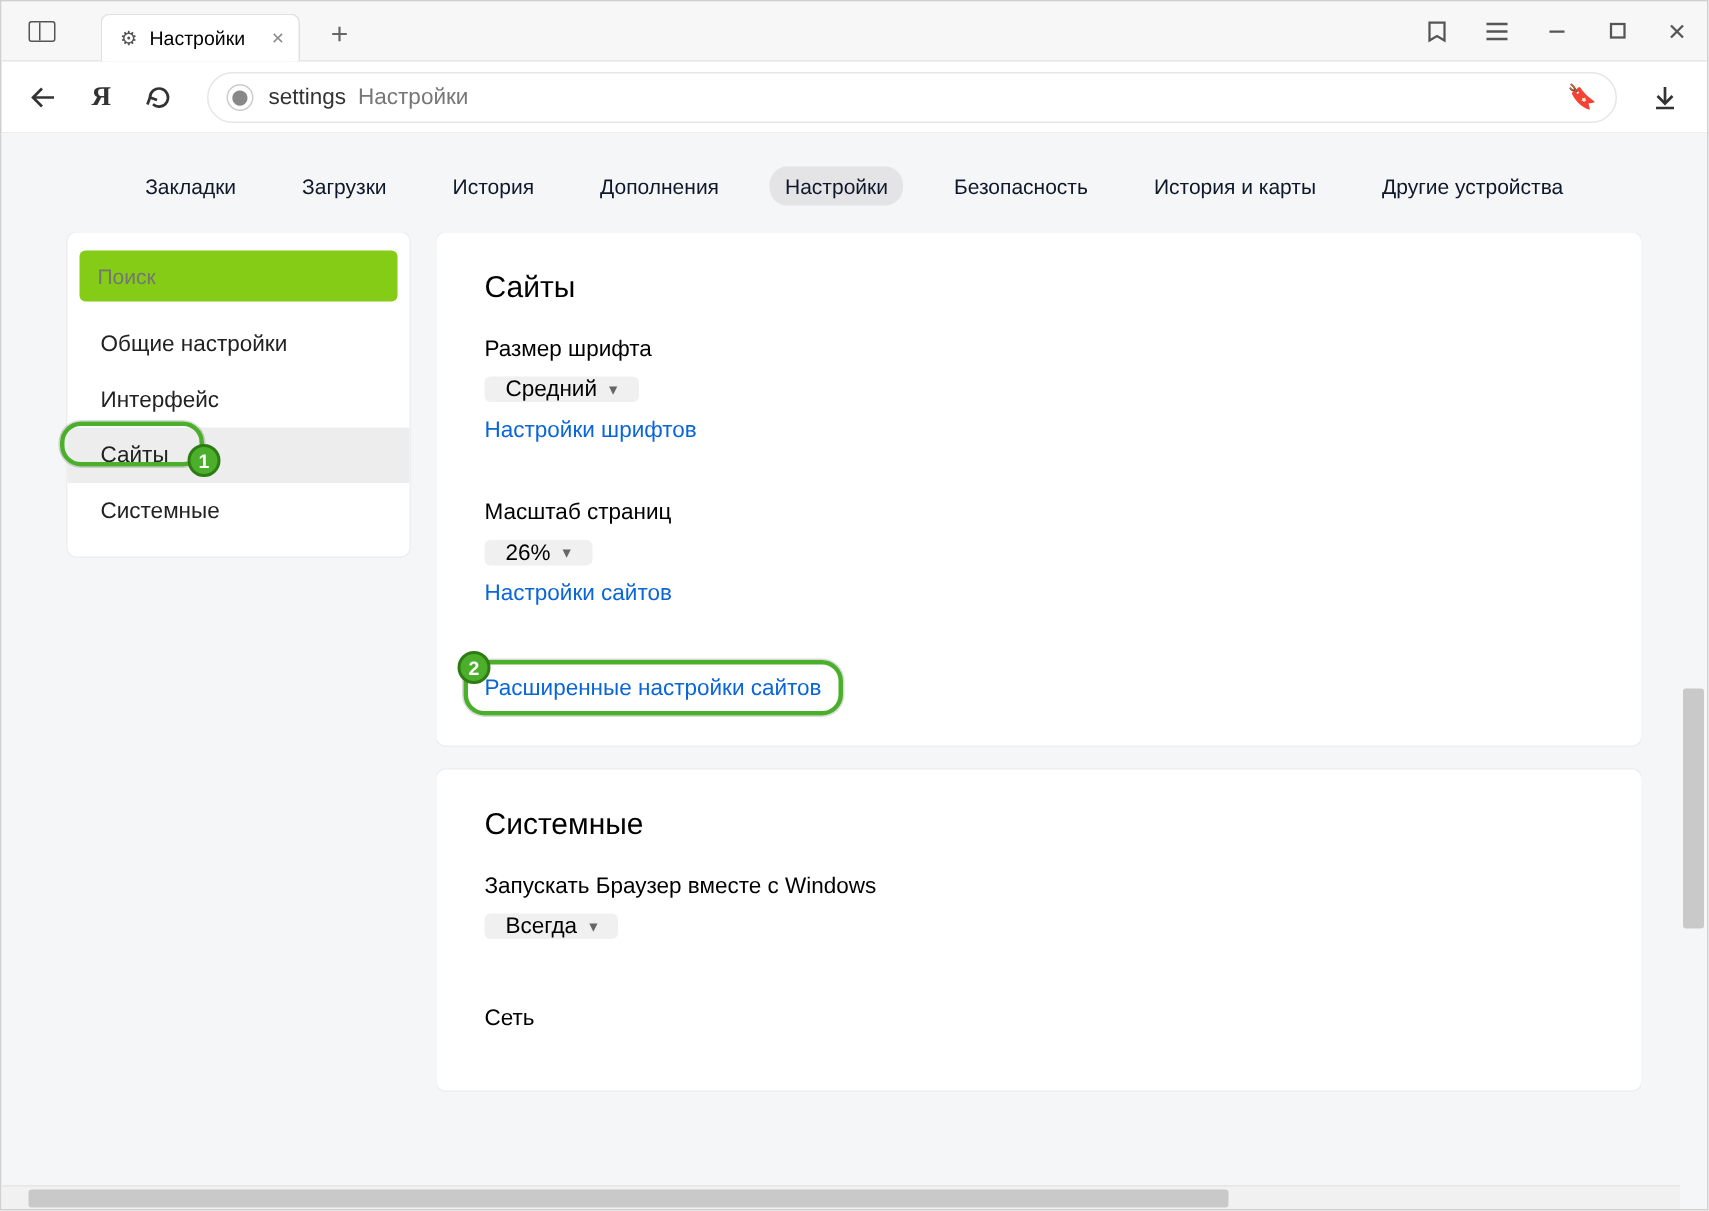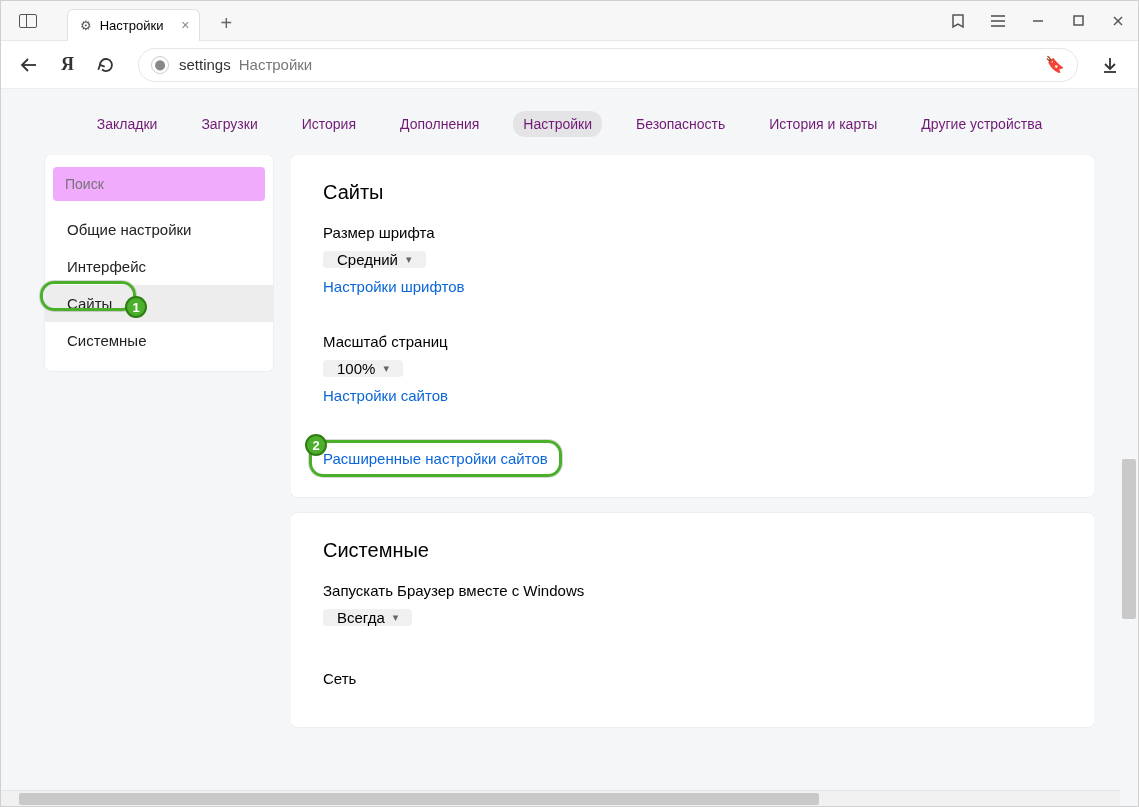--- a/index.html
+++ b/index.html
@@ -92,37 +92,37 @@
     background: #f5f6f7;
     height: calc(100% - 40px - 48px);
     display:flex; flex-direction:column;
     position: relative;
   }
   .topnav {
     display:flex; justify-content:center; gap: 24px;
     padding: 22px 0 18px 0;
     font-size: 14px;
   }
-  .topnav .item { color:#701a75; cursor:pointer; padding:5px 10px; border-radius:12px;}
+  .topnav .item { color:#0f172a; cursor:pointer; padding:5px 10px; border-radius:12px;}
   .topnav .item.active { background:#e4e4e6; }
   .main {
     display:flex; gap:18px; padding: 0 44px 0 44px;
     height: 100%;
     overflow: hidden;
   }
   .side {
     width: 228px; flex-shrink:0;
     background:#fff; border-radius:6px;
     padding: 6px 0 12px 0;
     height: fit-content;
     box-shadow: 0 0 0 1px rgba(0,0,0,0.03);
   }
   .search-inp {
     margin: 6px 8px 10px 8px;
-    border:none; background:#f0abfc;
+    border:none; background:#84cc16;
     border-radius:4px; height:34px;
     padding: 0 12px; width: calc(100% - 16px);
     font-size:14px; color:#555;
   }
   .side-item {
     padding: 10px 22px; font-size:15px; color:#222; cursor:pointer;
     position: relative;
   }
   .side-item.active { background:#ededee; }
   .panel {
@@ -291,21 +291,21 @@
               <span>Средний</span>
             </div><br>
           <span class="link">Настройки шрифтов</span>
         </div>
 
         <div class="spacer-md"></div>
 
         <div class="sec-block">
           <div class="section-label">Масштаб страниц</div>
           <div class="select-fake">
-              <span>100%</span>
+              <span>26%</span>
             </div><br>
           <span class="link">Настройки сайтов</span>
         </div>
 
         <div class="spacer-md"></div>
         <div style="height:14px"></div>
 
         <span class="anno2-wrap">
           <span class="link">Расширенные настройки сайтов</span>
           <span class="anno anno2"></span>

